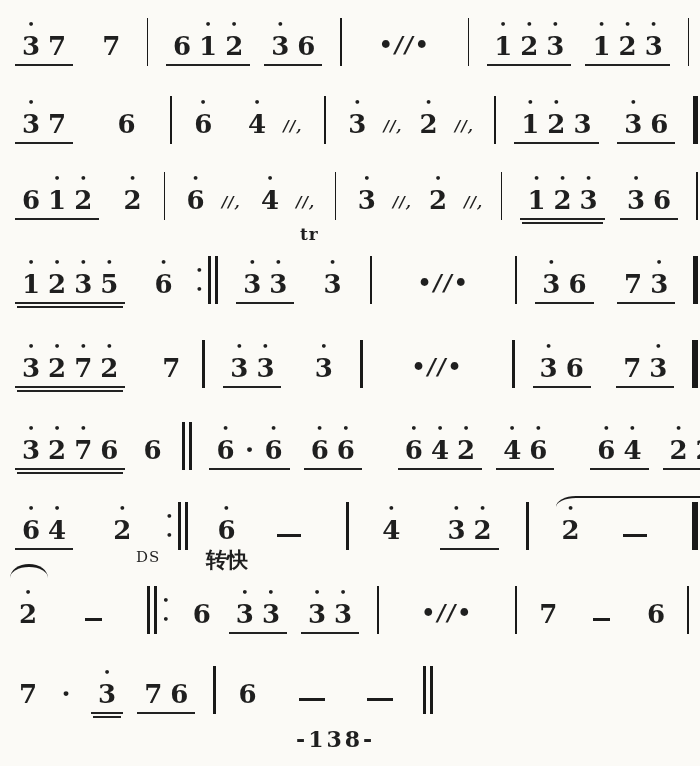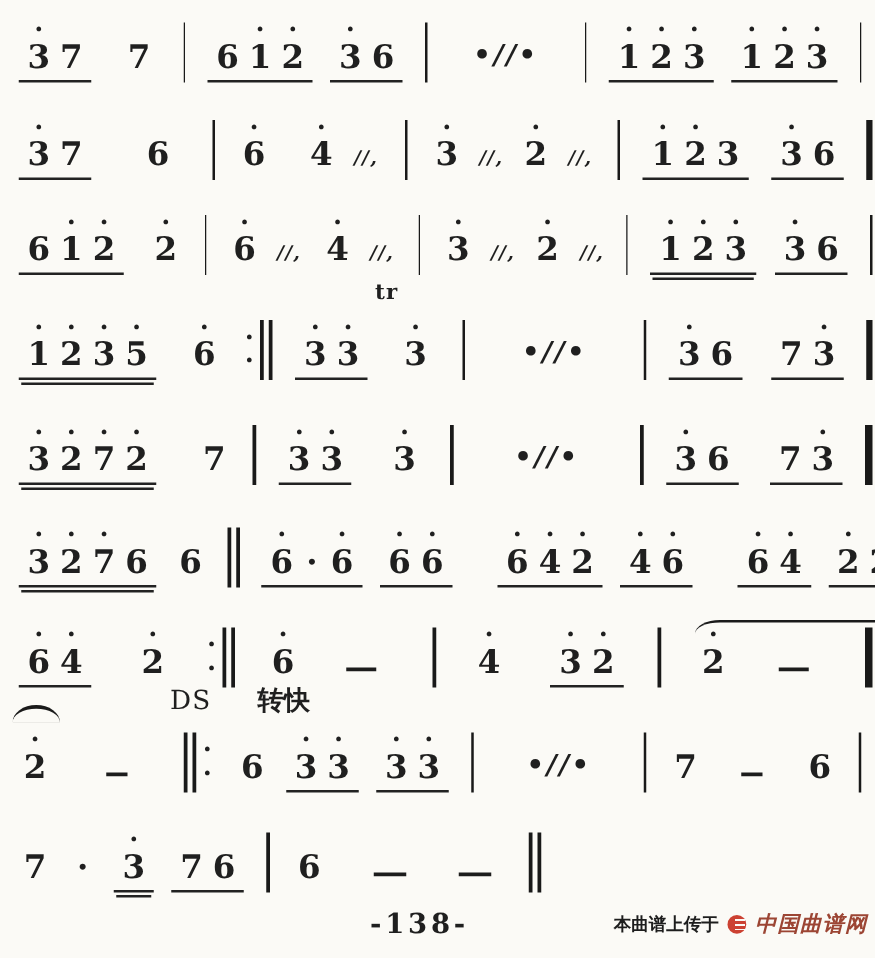--- a/index.html
+++ b/index.html
@@ -38,21 +38,21 @@
   .rep{display:inline-flex;align-items:center;height:48px;margin:0 9px;}
   .rep .b{width:3px;height:48px;background:#191919;display:inline-block;margin:0 2px;}
   .rdots{display:inline-flex;flex-direction:column;gap:9px;font-size:13px;line-height:10px;margin:0 3px;}
   .sim{font-size:22px;font-style:italic;letter-spacing:2px;padding:0 4px 9px;margin:0 16px;font-weight:bold;}
   .mk{font-size:15px;font-style:italic;letter-spacing:1px;padding-bottom:9px;margin:0 6px;font-weight:bold;}
   .dash{width:26px;height:3px;background:#1c1c1c;margin:0 16px 13px;display:inline-block;}
   .sp{display:inline-block;height:1px;}
   
   .ov{position:absolute;line-height:1;}
   .ov.tr{font-size:17px;font-weight:bold;letter-spacing:1px;}
-  .ov.ds{font-size:21px;letter-spacing:1px;}
+  .ov.ds{font-size:15px;letter-spacing:1px;}
   .ov.zh{font-size:21px;font-weight:bold;font-family:"DejaVu Sans",sans-serif;}
   .tie{position:absolute;height:11px;border-top:2.5px solid #1a1a1a;border-top-left-radius:20px 11px;}
   .tiecap{position:absolute;height:11px;border-top:3px solid #1a1a1a;border-radius:50% 50% 0 0/100% 100% 0 0;}
   
   .pagenum{position:absolute;left:296px;top:726px;font-size:22px;letter-spacing:3px;font-weight:bold;text-align:center;}
   .wm{position:absolute;right:6px;top:728px;display:flex;align-items:center;gap:7px;}
   .wm-pre{font-family:"DejaVu Sans",sans-serif;font-size:14px;font-weight:bold;color:#1d1d1d;}
   .logo{
     width:15px;height:15px;border-radius:50%;
     background:#cc4132;position:relative;display:inline-block;flex:none;
@@ -746,18 +746,13 @@
         <span class="sp" style="width: 10px;"></span>
         <span class="dash"></span>
         <span class="sp" style="width: 4px;"></span>
         <span class="dbar">
           <span class="b"></span>
           <span class="b"></span>
         </span>
       </div>
     </div>
   <div class="pagenum">-138-</div>
-  <div class="wm">
-    <span class="wm-pre">本曲谱上传于</span>
-    <span class="logo"></span>
-    <span class="wm-site">中国曲谱网</span>
-  </div>
 </div>
 
 </body></html>

